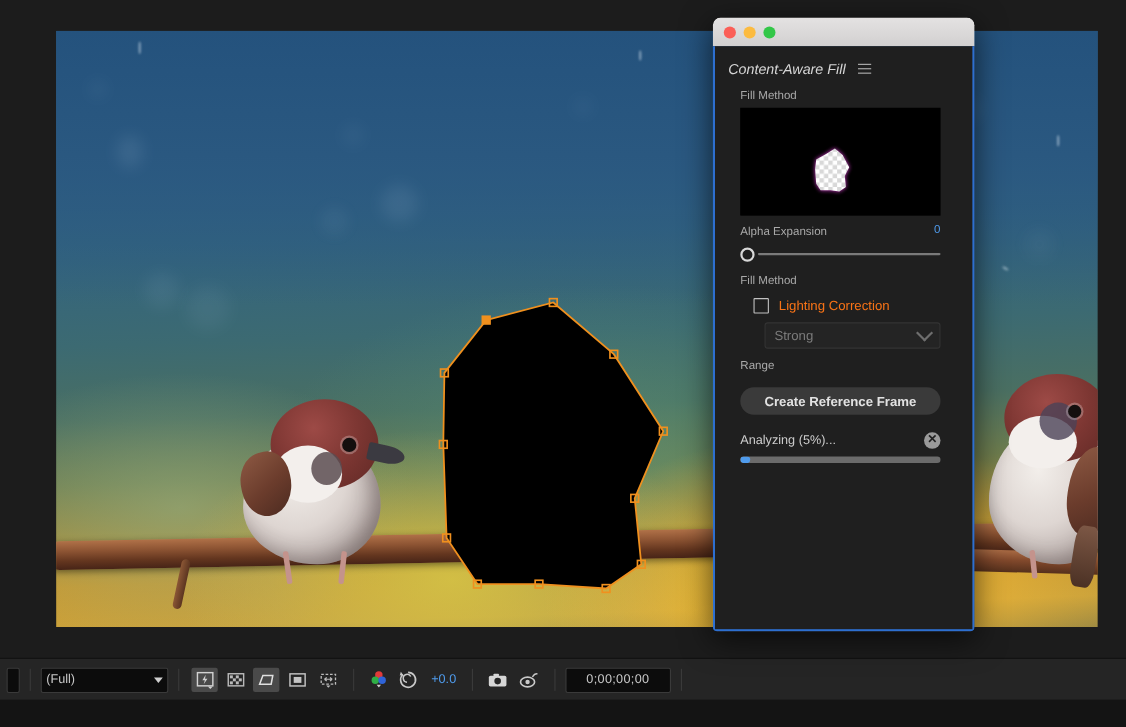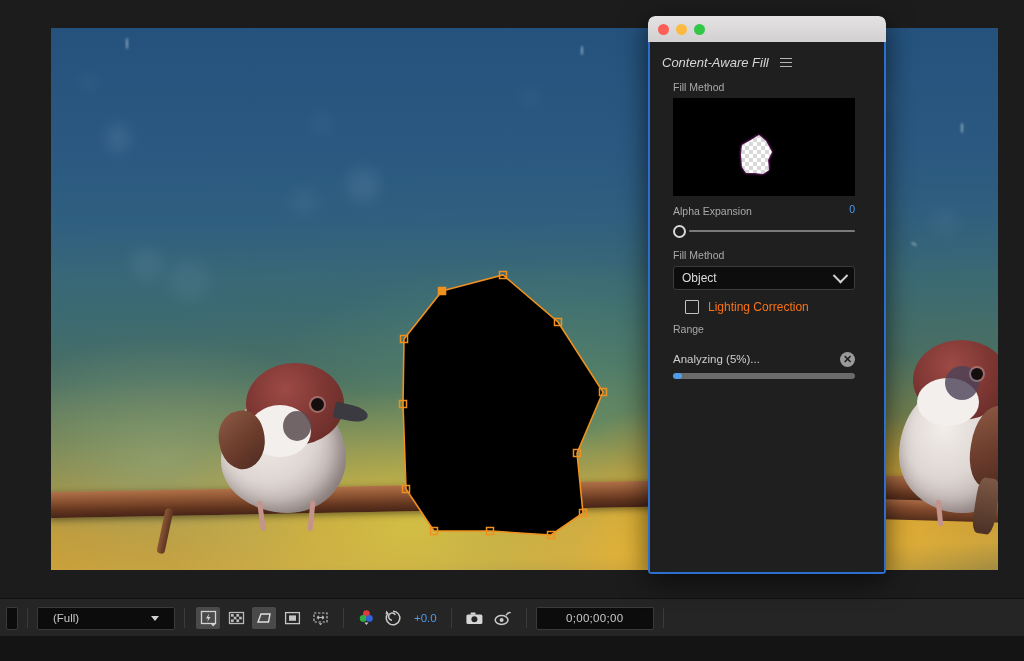--- a/index.html
+++ b/index.html
@@ -58,21 +58,21 @@
 
   
   #mask-layer{position:absolute;inset:0;pointer-events:none;}
 
   
   #toolbar{position:absolute;left:0;top:598px;width:1024px;height:38px;
     background:#252525;border-top:1px solid #111;display:flex;align-items:center;}
   #toolbar-shadow{position:absolute;left:0;top:636px;width:1024px;height:25px;background:#141414;}
   .tb-sep{width:1px;height:20px;background:#3a3a3a;margin:0 9px;}
   .tb-field{height:21px;background:#0c0c0c;border:1px solid #3a3a3a;border-radius:2px;
-    display:flex;align-items:center;color:#c8c8c8;font-size:11.5px;padding:0 15px;}
+    display:flex;align-items:center;color:#c8c8c8;font-size:11.5px;padding:0 4px;}
   .tb-select{width:106px;justify-content:space-between;}
   .tb-tc{width:86px;justify-content:center;letter-spacing:.3px;}
   .caret{width:0;height:0;border-left:4px solid transparent;border-right:4px solid transparent;
     border-top:5px solid #cfcfcf;}
   .tb-ic{width:24px;height:22px;display:flex;align-items:center;justify-content:center;
     margin:0 2px;border-radius:2px;}
   .tb-ic.on{background:#4a4a4a;}
   .plus{color:#4f9bec;font-size:11.5px;margin-left:7px;}
 
   
@@ -116,21 +116,21 @@
   .cbrow{display:flex;align-items:center;gap:9px;margin:10px 0 0 23px;}
   .cbox{width:12px;height:12px;border:1.6px solid #c2c2c2;background:#1f1f1f;border-radius:1px;}
   .cbtxt{color:#f97316;font-size:12px;}
 
   .btn{margin-left:11px;width:182px;height:25px;border-radius:13px;display:flex;
     align-items:center;justify-content:center;font-size:12px;font-weight:bold;}
   .btn.dark{background:#3a3a3a;color:#e2e2e2;margin-top:14px;}
   .btn.light{background:#7d7d7d;color:#efefef;margin-top:9px;}
 
   .status{margin:16px 0 0 11px;color:#cdcdcd;font-size:11.5px;line-height:16px;}
-  .status-row{display:flex;align-items:center;justify-content:space-between;width:182px;}
+  .status-row{display:flex;align-items:flex-start;justify-content:space-between;width:182px;}
   .cancel{width:15px;height:15px;border-radius:50%;background:#9a9a9a;color:#1f1f1f;
     font-size:11px;line-height:15px;text-align:center;font-weight:bold;}
   .pbar{margin-left:11px;margin-top:6px;width:182px;height:6px;background:#6b6b6b;border-radius:3px;overflow:hidden;}
   .pbar i{display:block;height:100%;background:#4f9bec;border-radius:3px;}
 </style>
 </head>
 <body>
 
 <div id="app">
 
@@ -345,33 +345,34 @@
       </div>
 
       <div class="lbl tight">Alpha Expansion</div>
       <div class="slider-row">
         <span class="s-val">0</span>
         <span class="s-track"></span>
         <span class="s-knob"></span>
       </div>
 
       <div class="lbl tight">Fill Method</div>
-      <div class="sel">
-        <span>Object</span>
-        <span class="chev"></span>
-      </div>
 
       <div class="cbrow">
         <span class="cbox"></span>
         <span class="cbtxt">Lighting Correction</span>
       </div>
 
+      <div class="sel disabled" style="margin-top:8px">
+        <span>Strong</span>
+        <span class="chev"></span>
+      </div>
 
       <div class="lbl tight">Range</div>
 
+      <div class="btn dark">Create Reference Frame</div>
 
       <div class="status">
         <div class="status-row">
           <span>Analyzing (5%)...</span>
           <span class="cancel">✕</span>
         </div>
       </div>
       <div class="pbar">
         <i id="pfill" style="width: 5%;"></i>
       </div>

